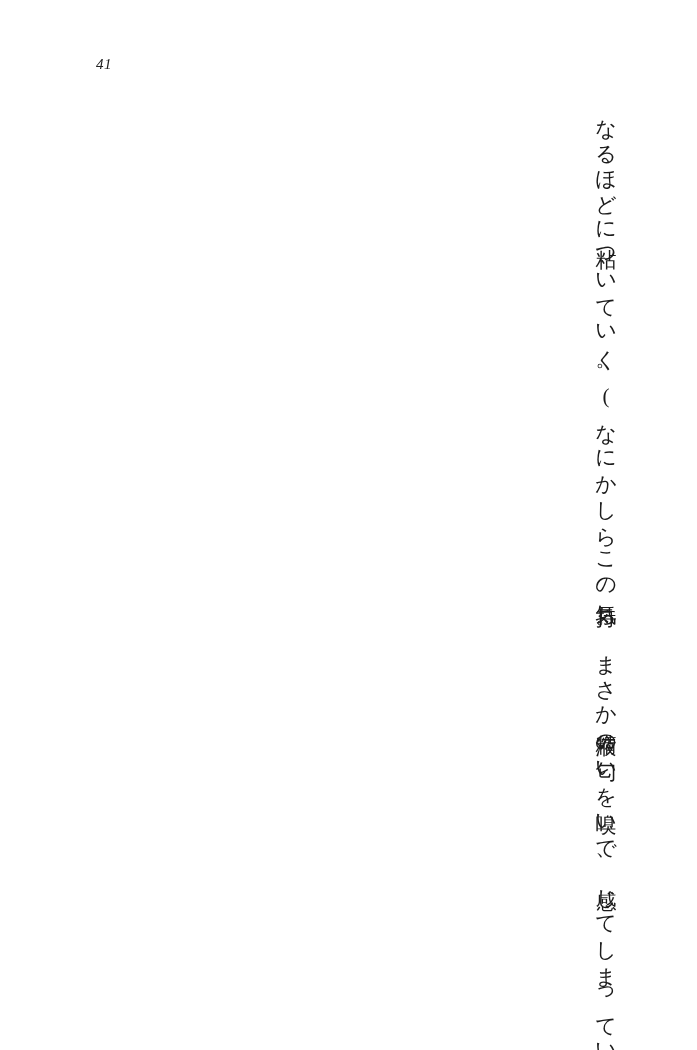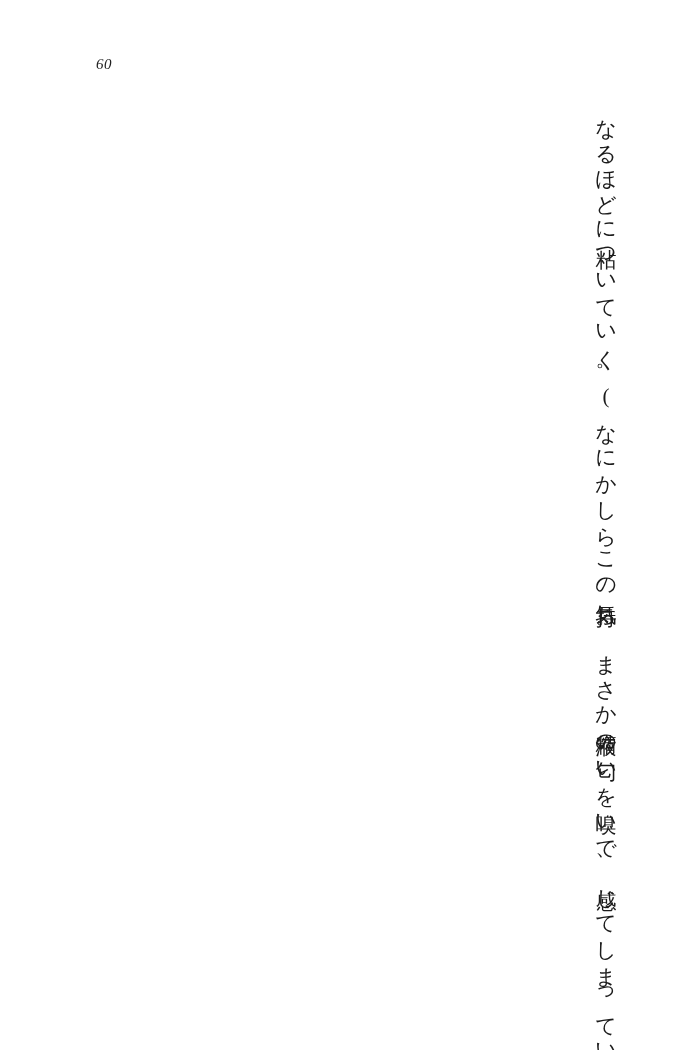--- a/index.html
+++ b/index.html
@@ -51,21 +51,21 @@
     color: #1b1b1b;
     white-space: nowrap;
     height: 100%;
   }
 </style>
 </head>
 <body>
 
 <div class="page">
 
-  <div class="page-number">60</div>
+  <div class="page-number">41</div>
 
   <div class="text-block">
     <div class="line">なるほどに粘ついていく。</div>
     <div class="line">(なにかしらこの気持ち。まさか精液の匂いを嗅いで、感じてしまっているの?)</div>
 
   </div>
 
 </div>
 
 </body></html>

